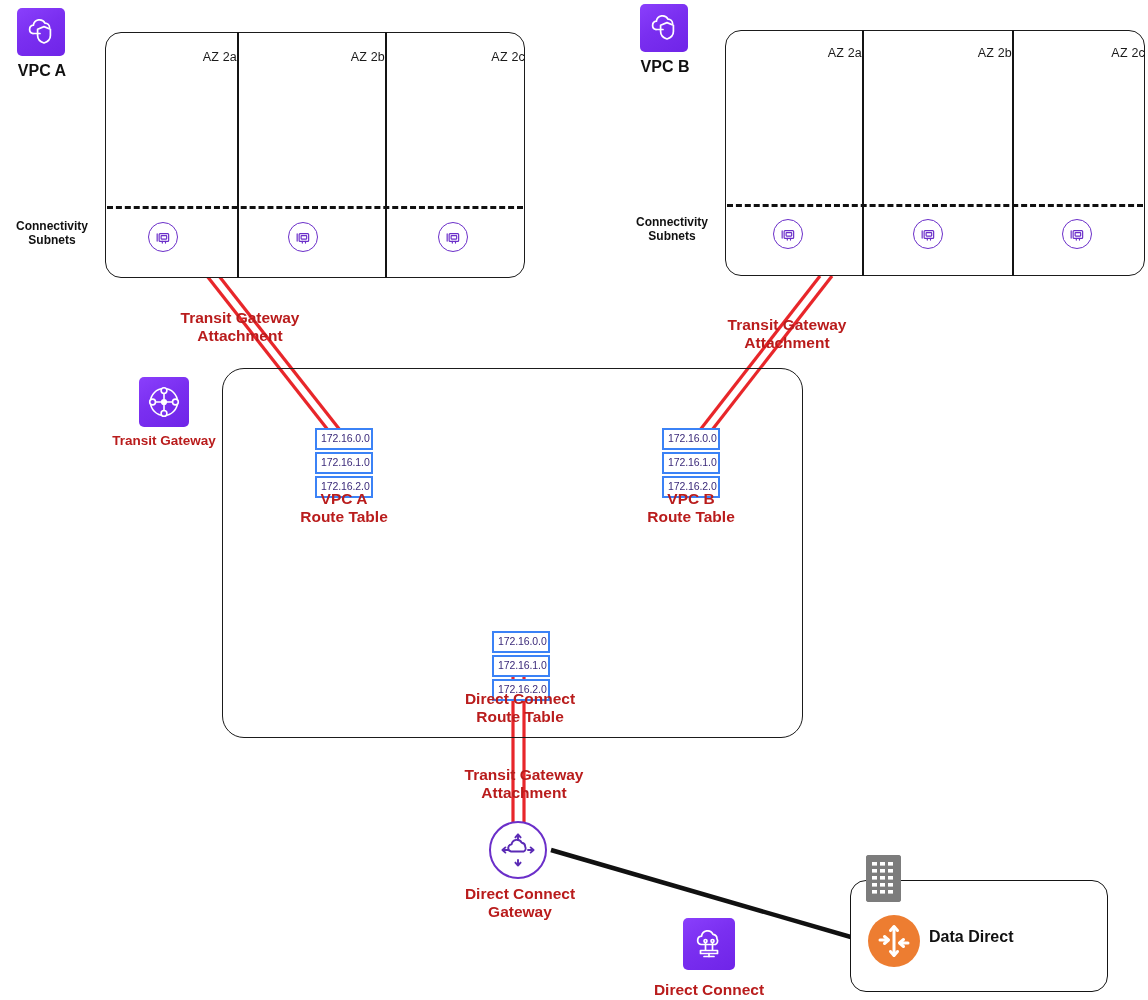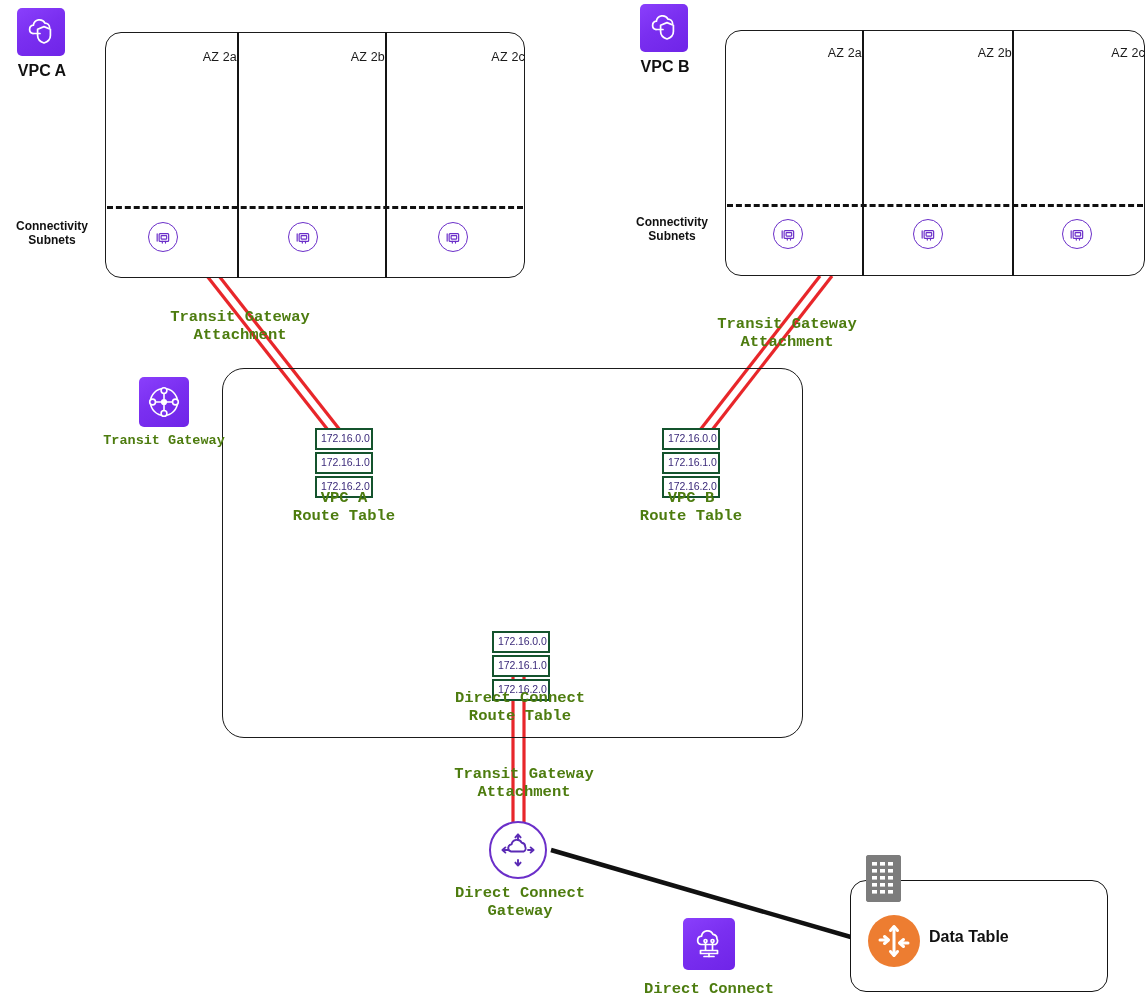--- a/index.html
+++ b/index.html
@@ -45,25 +45,24 @@
   .subnet-dash {
     position: absolute;
     height: 0;
     border-top: 3px dashed #111111;
   }
 
   
   .bold-label {
     position: absolute;
     font-weight: bold;
-    color: #4d7c0f;
+    color: #b91c1c;
     text-align: center;
     line-height: 1.15;
     white-space: pre-line;
-    font-family: Liberation Mono, monospace;
   }
   .side-label {
     position: absolute;
     font-weight: bold;
     color: #111111;
     text-align: center;
     line-height: 1.15;
     white-space: pre-line;
     font-size: 12px;
   }
@@ -87,21 +86,21 @@
     background: #ffffff;
     display: flex;
     align-items: center;
     justify-content: center;
     box-sizing: border-box;
   }
 
   
   .route-stack { position: absolute; }
   .route-chip {
-    border: 2px solid #14532d;
+    border: 2px solid #3b82f6;
     background: #ffffff;
     color: #3b2a7a;
     font-size: 10.5px;
     line-height: 1;
     padding: 3px 4px 4px 4px;
     text-align: center;
     margin-bottom: 2.5px;
     box-sizing: border-box;
     font-family: "Liberation Sans", sans-serif;
     letter-spacing: -0.1px;
@@ -379,15 +378,15 @@
         <path d="M18.5 11.5 L22 7.5 L25.5 11.5" fill="none"></path>
         <path d="M18.5 32.5 L22 36.5 L25.5 32.5" fill="none"></path>
         <path d="M8 21 h8"></path>
         <path d="M12.5 17.5 L16.5 21 L12.5 24.5" fill="none"></path>
         <path d="M36 24 h-8"></path>
         <path d="M31.5 20.5 L27.5 24 L31.5 27.5" fill="none"></path>
       </g>
     </svg>
   </div>
 
-  <div class="dc-text" style="left:929px; top:928px;">Data Table</div>
+  <div class="dc-text" style="left:929px; top:928px;">Data Direct</div>
 
 </div>
 
 </body></html>

